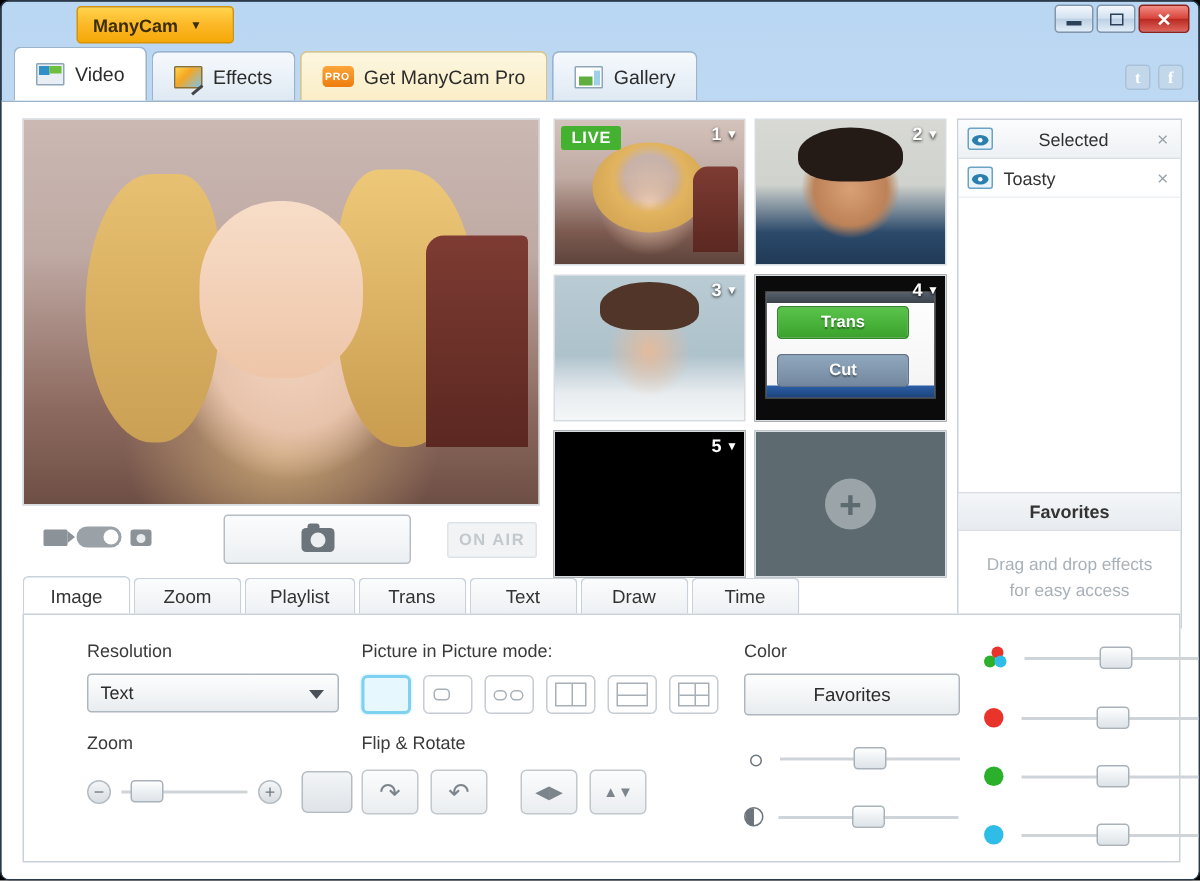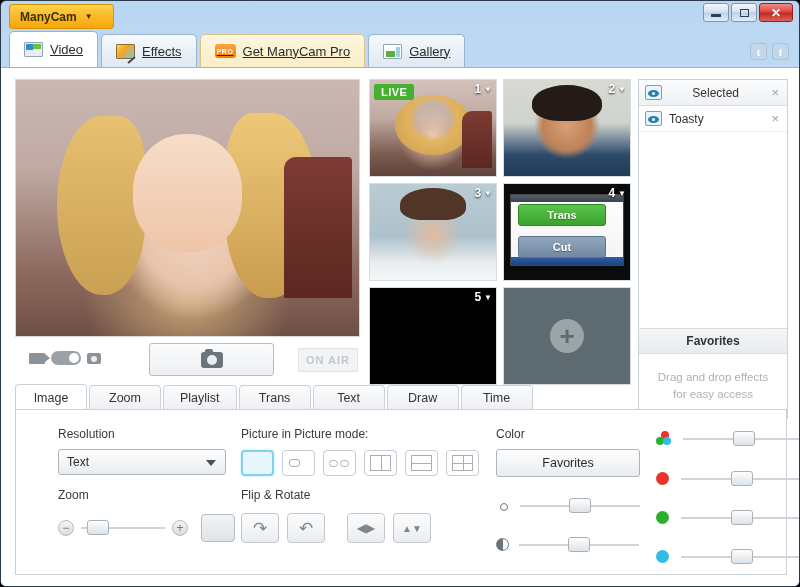--- a/index.html
+++ b/index.html
@@ -12,21 +12,21 @@
   .window {
     position: relative;
     width: 800px; height: 587px;
     background: linear-gradient(180deg,#b9d6f2 0%, #cfe3f7 55%, #b9d6f2 100%);
     border: 1px solid #2a3a4a;
     border-radius: 6px;
     overflow: hidden;
   }
 
   
-  .titlebar { position:relative; height: 30px; }
+  .titlebar { position:relative; height: 30px; margin-left: 42px; }
   .mc-button {
     position:absolute; left:8px; top:3px;
     width: 105px; height: 25px;
     background: linear-gradient(180deg,#ffd34d 0%, #fcb827 50%, #f5a908 100%);
     border:1px solid #d79400; border-radius:3px;
     display:flex; align-items:center; padding-left:10px;
     font-size:12px; color:#3d2d05; font-weight:bold;
   }
   .mc-button .caret { margin-left:8px; font-size:8px; }
   .wctrls { position:absolute; right:6px; top:2px; display:flex; gap:2px; }
@@ -58,21 +58,21 @@
   
   .tabbar {
     position:absolute; left:0; top:30px; width:800px; height:36px;
   }
   .tabs-main { display:flex; align-items:flex-end; height:36px; padding-left:8px; gap:3px; }
   .tab {
     height:33px; border:1px solid #9bb4cc; border-bottom:none;
     border-radius:5px 5px 0 0;
     background: linear-gradient(180deg,#f5f9fd 0%, #dfe9f3 100%);
     display:flex; align-items:center; gap:7px; padding:0 14px;
-    font-size:13px; color:#2b2b2b;text-decoration:underline;
+    font-size:13px; color:#2b2b2b;
   }
   .tab.active {
     background:#ffffff; height:36px; border-color:#9bb4cc;
     position:relative; z-index:5;
   }
   .tab.pro {
     background: linear-gradient(180deg,#fdf6e0 0%, #faeec6 100%);
     border-color:#d9c48a;
   }
   .tab-ico { width:19px; height:15px; position:relative; flex:none; }

